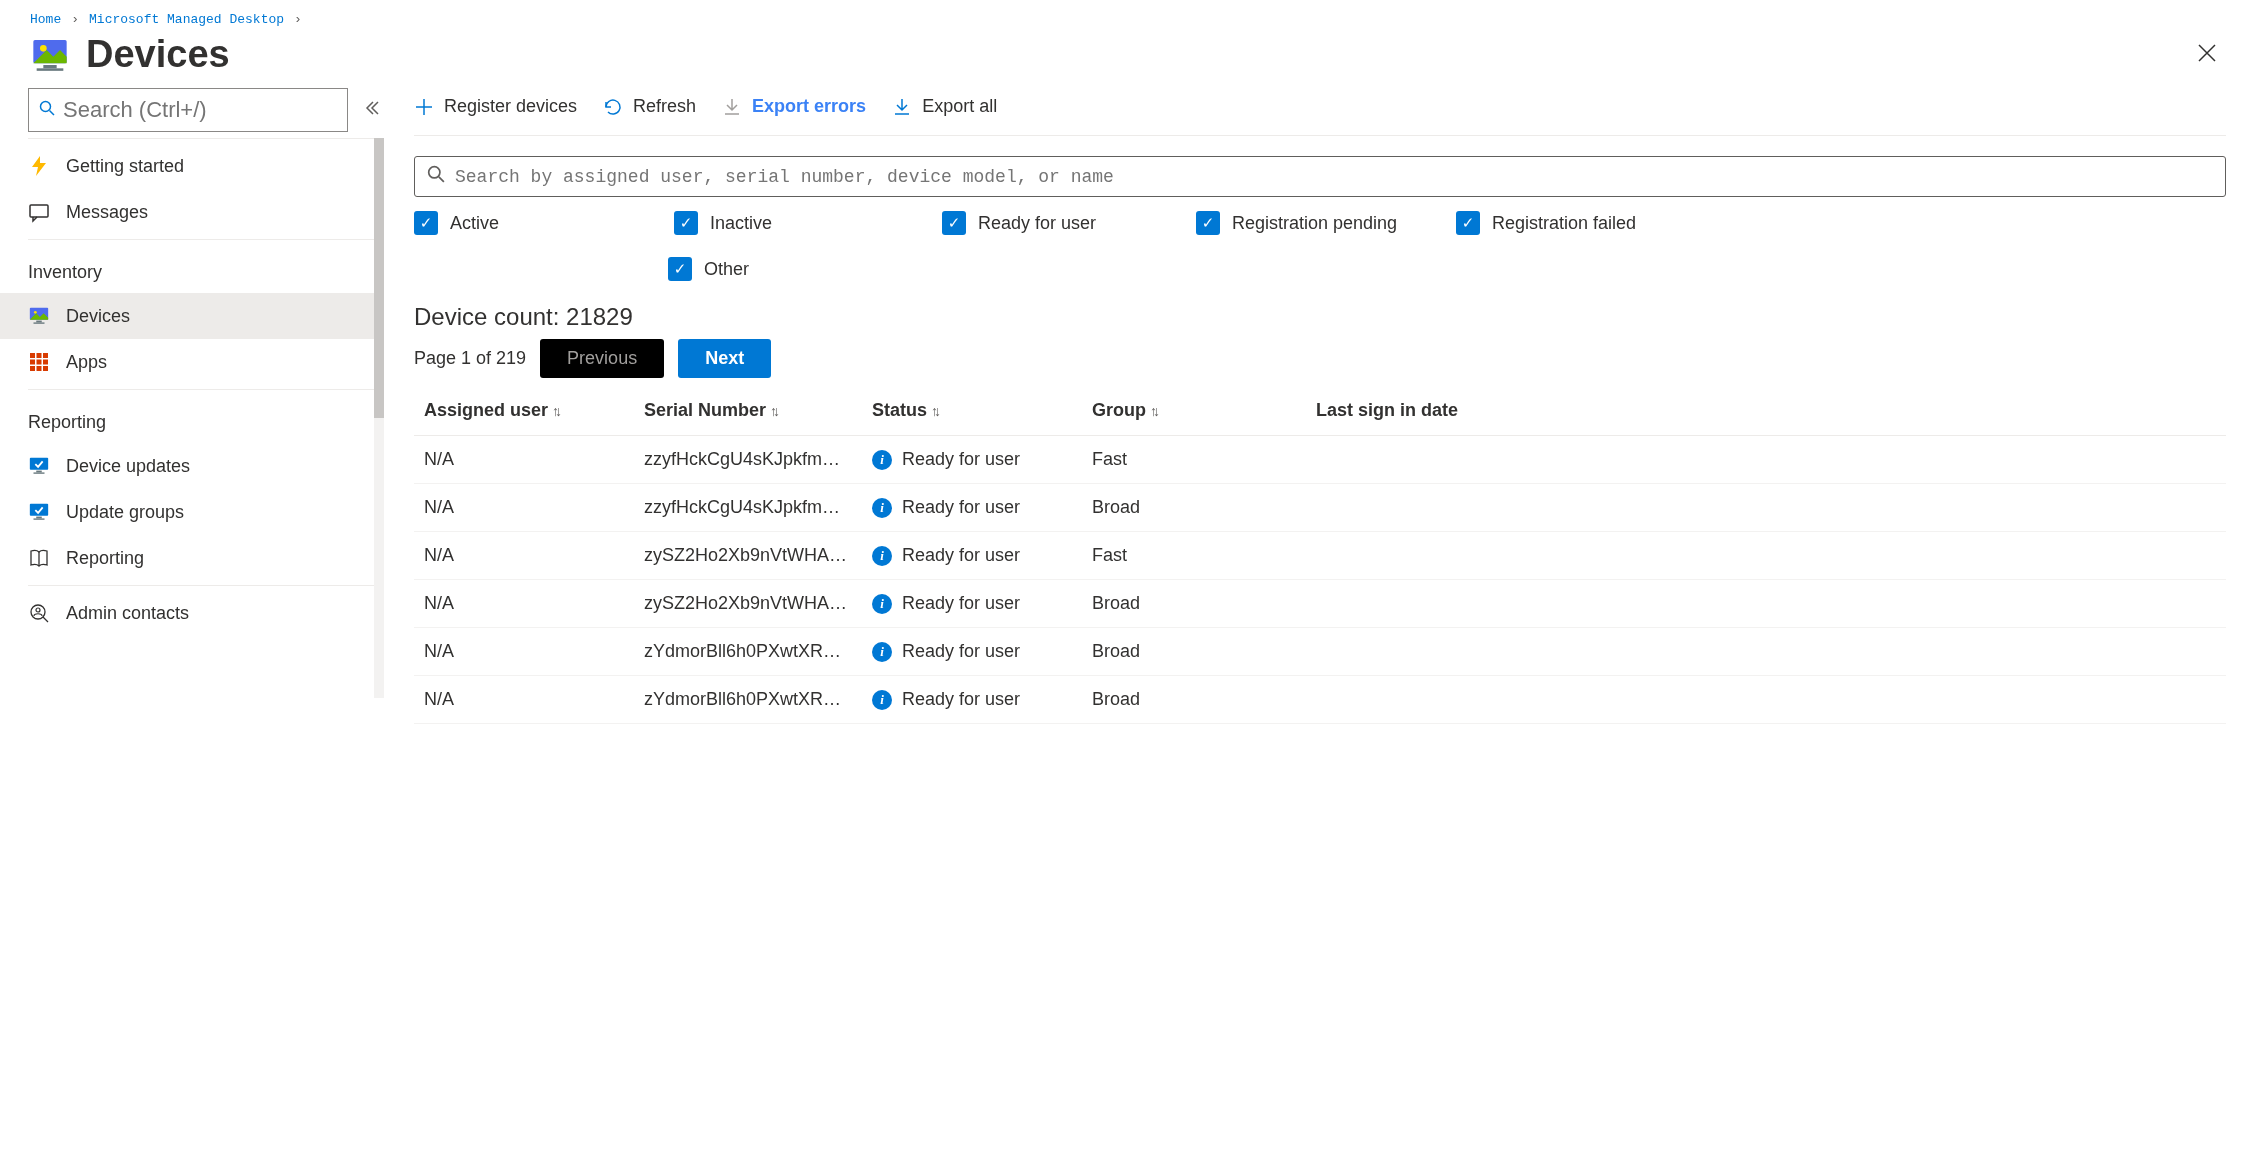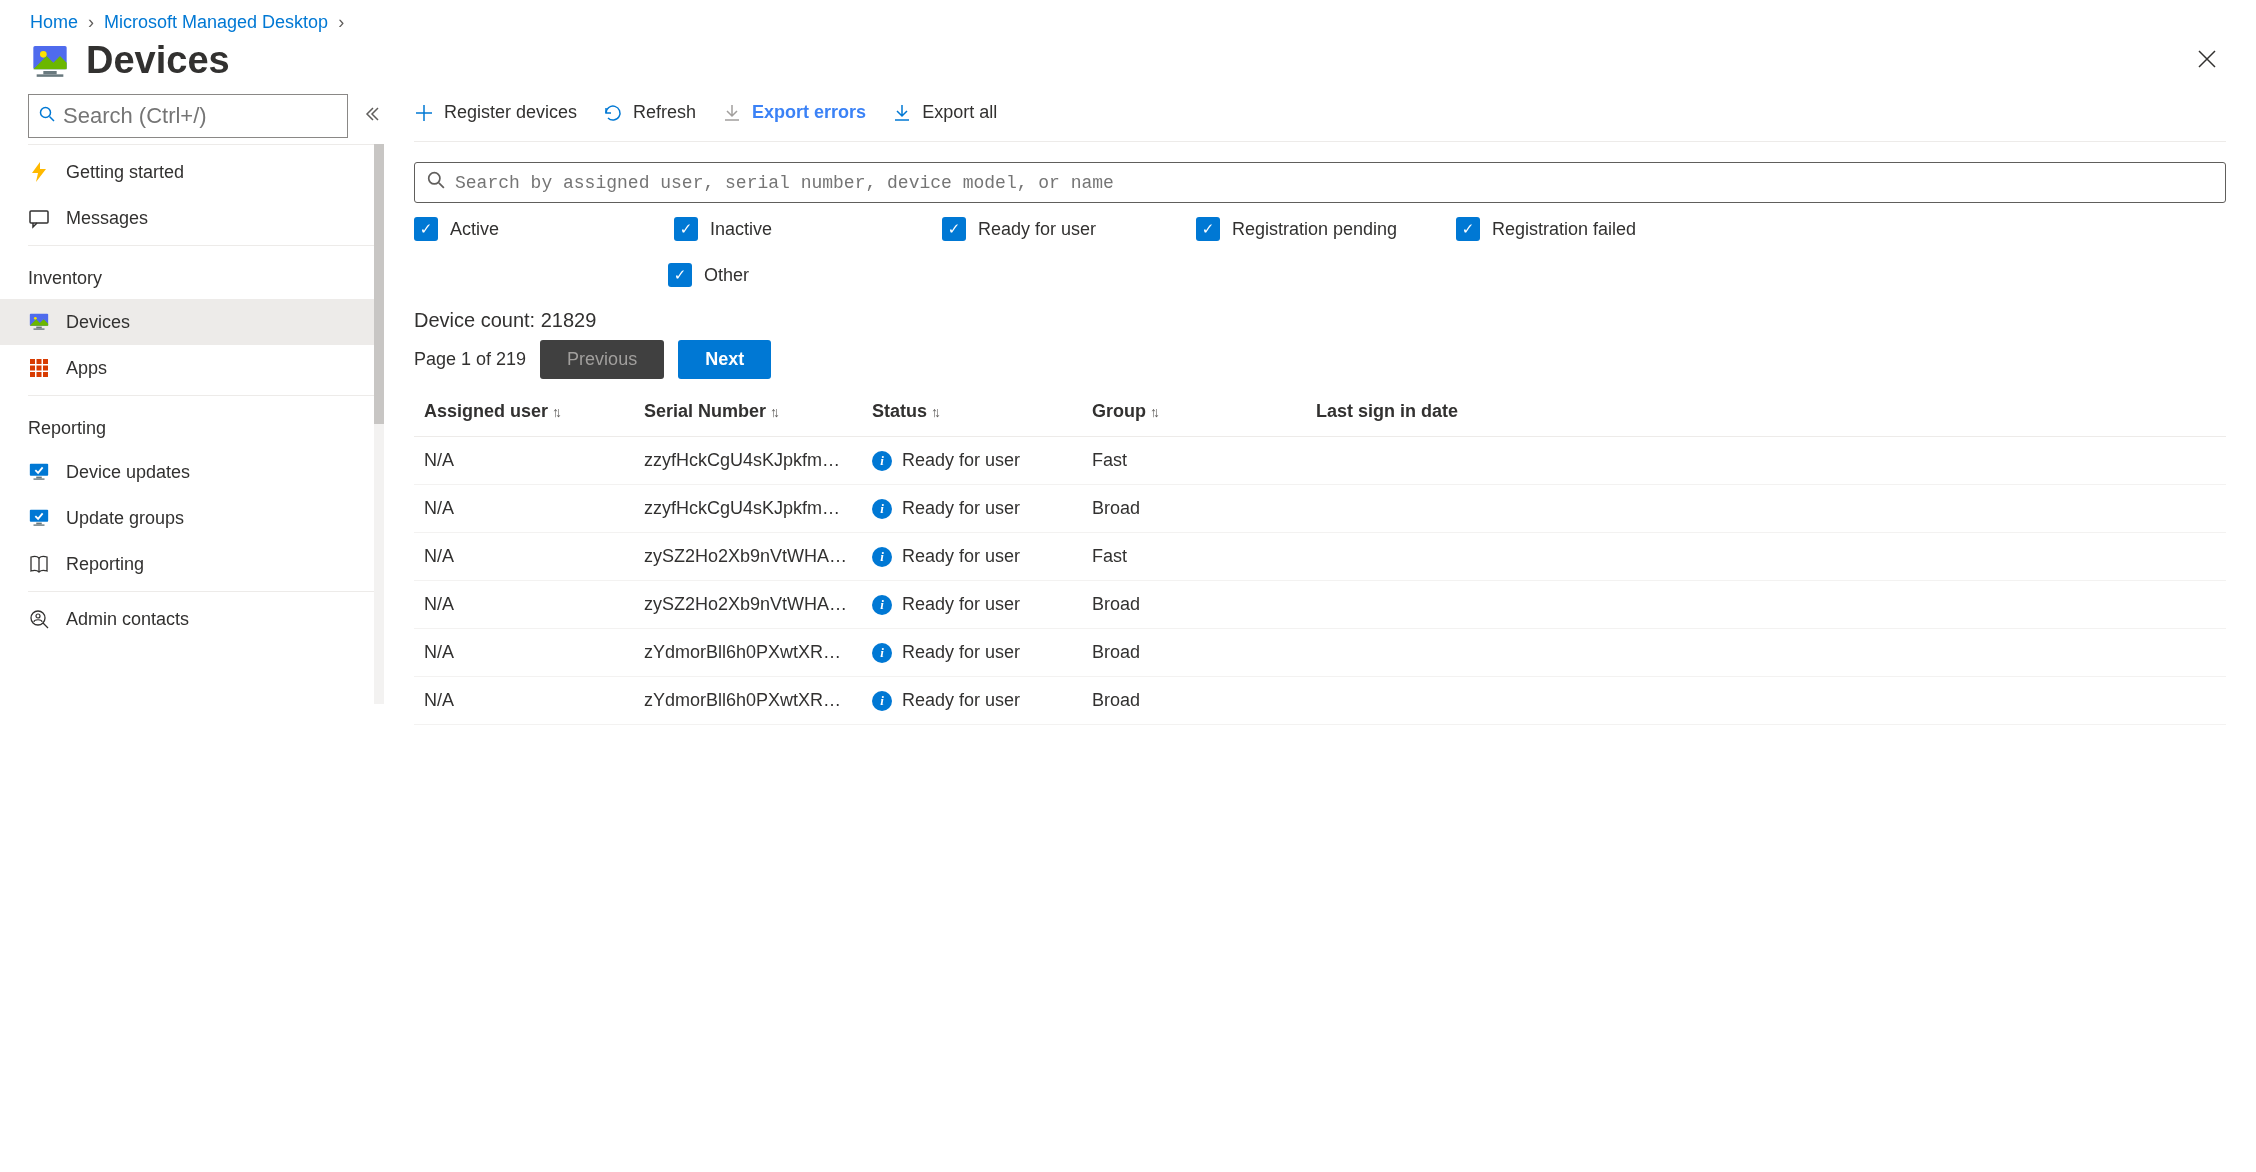--- a/index.html
+++ b/index.html
@@ -1,18 +1,18 @@
 <!DOCTYPE html>
 <html><head>
 <meta charset="utf-8">
 <style>
   * { box-sizing: border-box; margin: 0; padding: 0; }
   body { font-family: "Segoe UI", -apple-system, sans-serif; font-size: 18px; color: #323130; background: #fff; }
 
-  .breadcrumb { display: flex; align-items: flex-end; gap: 10px; padding: 12px 30px 0 30px; font-size: 18px; }
+  .breadcrumb { display: flex; align-items: flex-end; gap: 10px; padding: 12px 30px 0 30px; font-size: 13px; font-family: Liberation Mono, monospace; }
   .breadcrumb a { color: #0078d4; text-decoration: none; cursor: pointer; }
   .breadcrumb .chev { color: #605e5c; }
 
   .header-row { display: flex; align-items: center; justify-content: space-between; padding: 6px 30px 12px 30px; }
   .title-block { display: flex; align-items: center; gap: 16px; }
   .title-block h1 { font-size: 38px; font-weight: 600; }
   .close-x { font-size: 22px; cursor: pointer; padding: 6px; margin-right: 4px; }
 
   .body-row { display: flex; }
 
@@ -43,24 +43,24 @@
   .filter-search input { border: none; outline: none; width: 100%; font-size: 18px; color: #605e5c; font-family: Liberation Mono, monospace; }
 
   .chips { display: flex; flex-wrap: wrap; column-gap: 0; row-gap: 22px; margin-bottom: 22px; }
   .chip-col { display: flex; align-items: center; gap: 12px; }
   .chip-col.c1 { width: 260px; }
   .chip-col.c2 { width: 268px; }
   .chip-col.c3 { width: 254px; }
   .chip-col.c4 { width: 260px; }
   .cb { width: 24px; height: 24px; background: #0078d4; border-radius: 3px; display: flex; align-items: center; justify-content: center; color: #fff; font-size: 15px; cursor: pointer; }
 
-  .count-row { font-size: 20px; margin-bottom: 8px; }
+  .count-row { font-size: 24px; margin-bottom: 8px; }
   .pager-row { display: flex; justify-content: flex-start; align-items: center; gap: 14px; font-size: 18px; margin-bottom: 8px; }
   .btn { padding: 8px 26px; border-radius: 3px; border: 1px solid transparent; font-size: 18px; cursor: pointer; }
-  .btn.prev { background: #404040; color: #a19f9d; cursor: default; }
+  .btn.prev { background: #000000; color: #a19f9d; cursor: default; }
   .btn.next { background: #0078d4; color: #fff; font-weight: 600; }
 
   .tbl { width: 100%; border-collapse: collapse; table-layout: fixed; }
   .tbl th { text-align: left; font-weight: 600; font-size: 18px; padding: 14px 10px; border-bottom: 1px solid #edebe9; white-space: nowrap; overflow: hidden; text-overflow: ellipsis; }
   .tbl td { padding: 13px 10px; border-bottom: 1px solid #f3f2f1; font-size: 18px; white-space: nowrap; overflow: hidden; text-overflow: ellipsis; }
   .sort-ic { color: #605e5c; font-size: 14px; letter-spacing: -4px; margin-left: 4px; }
   .status-cell { display: flex; align-items: center; gap: 10px; }
   .info-badge { width: 20px; height: 20px; border-radius: 50%; background: #0078d4; color: #fff; font-size: 13px; font-weight: 700; display: inline-flex; align-items: center; justify-content: center; font-style: italic; font-family: Georgia, serif; }
 
   .mag-icon { color: #0078d4; }

